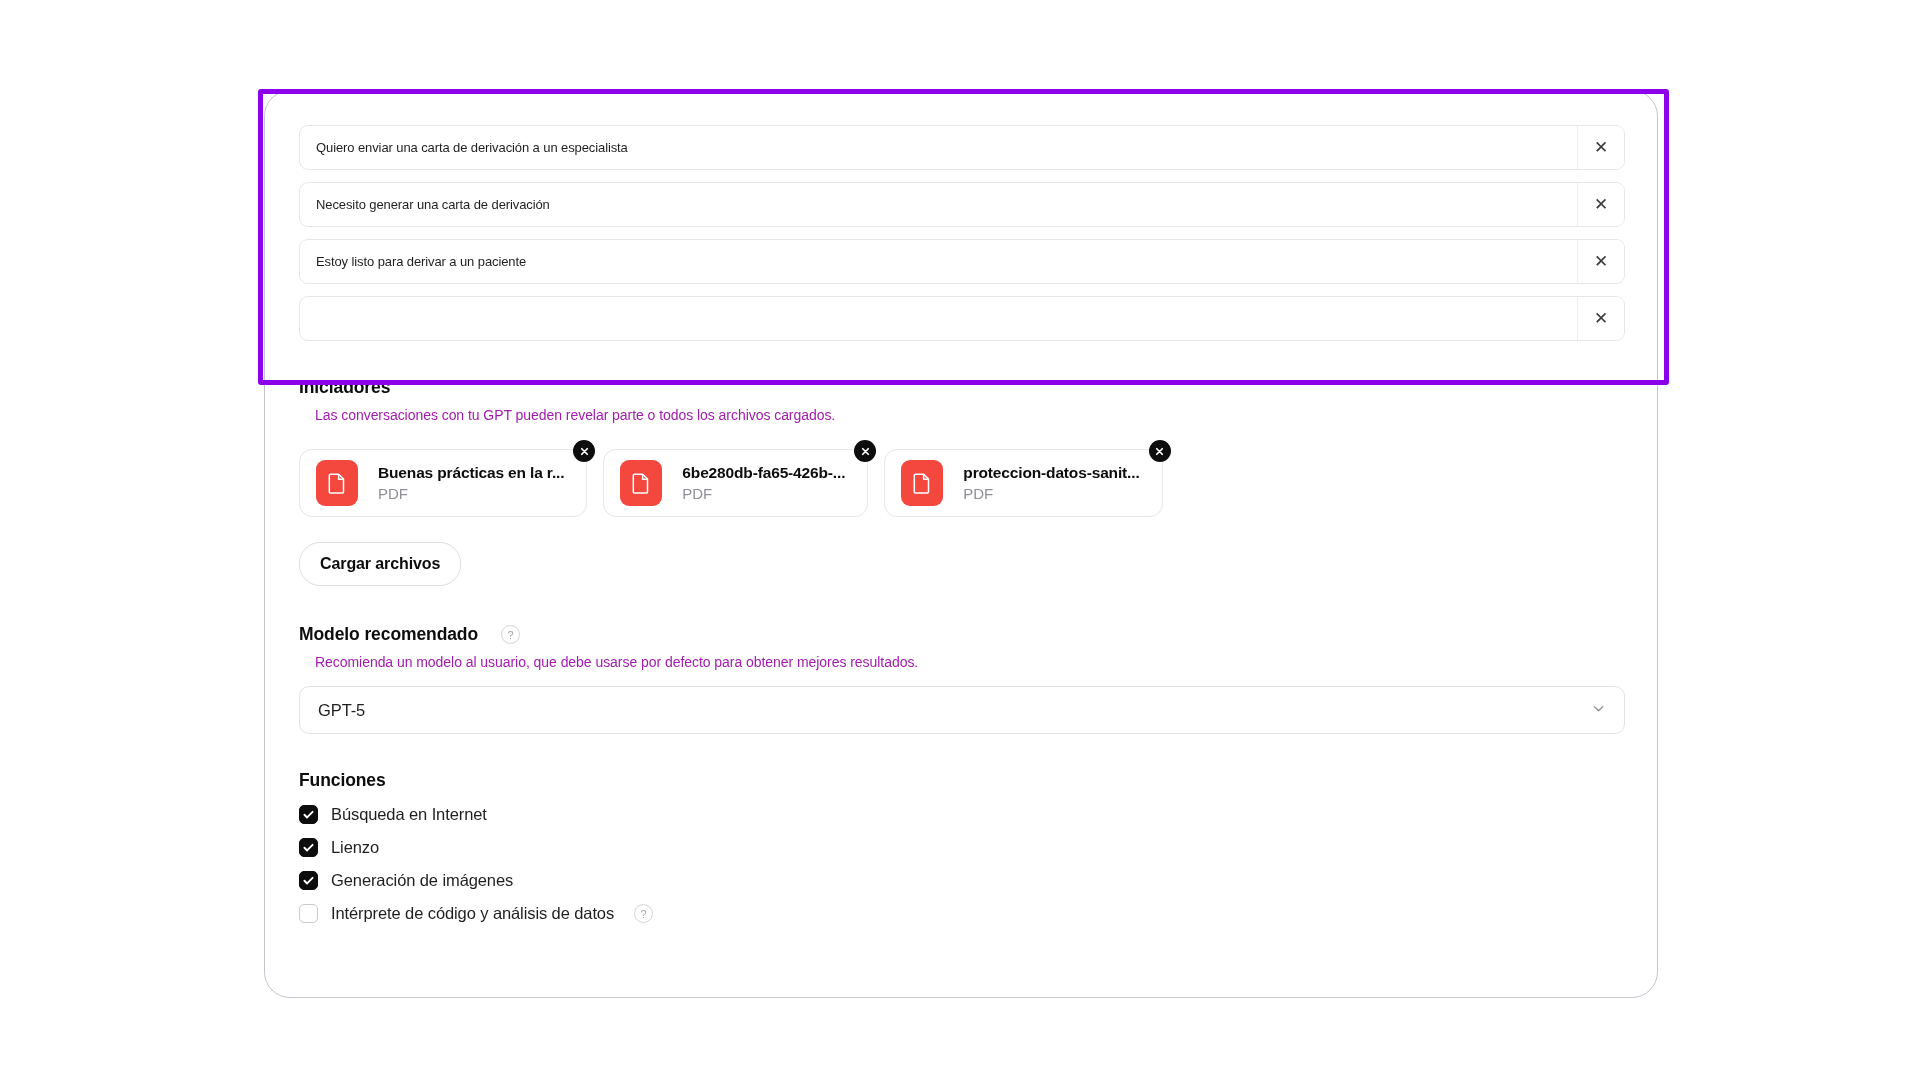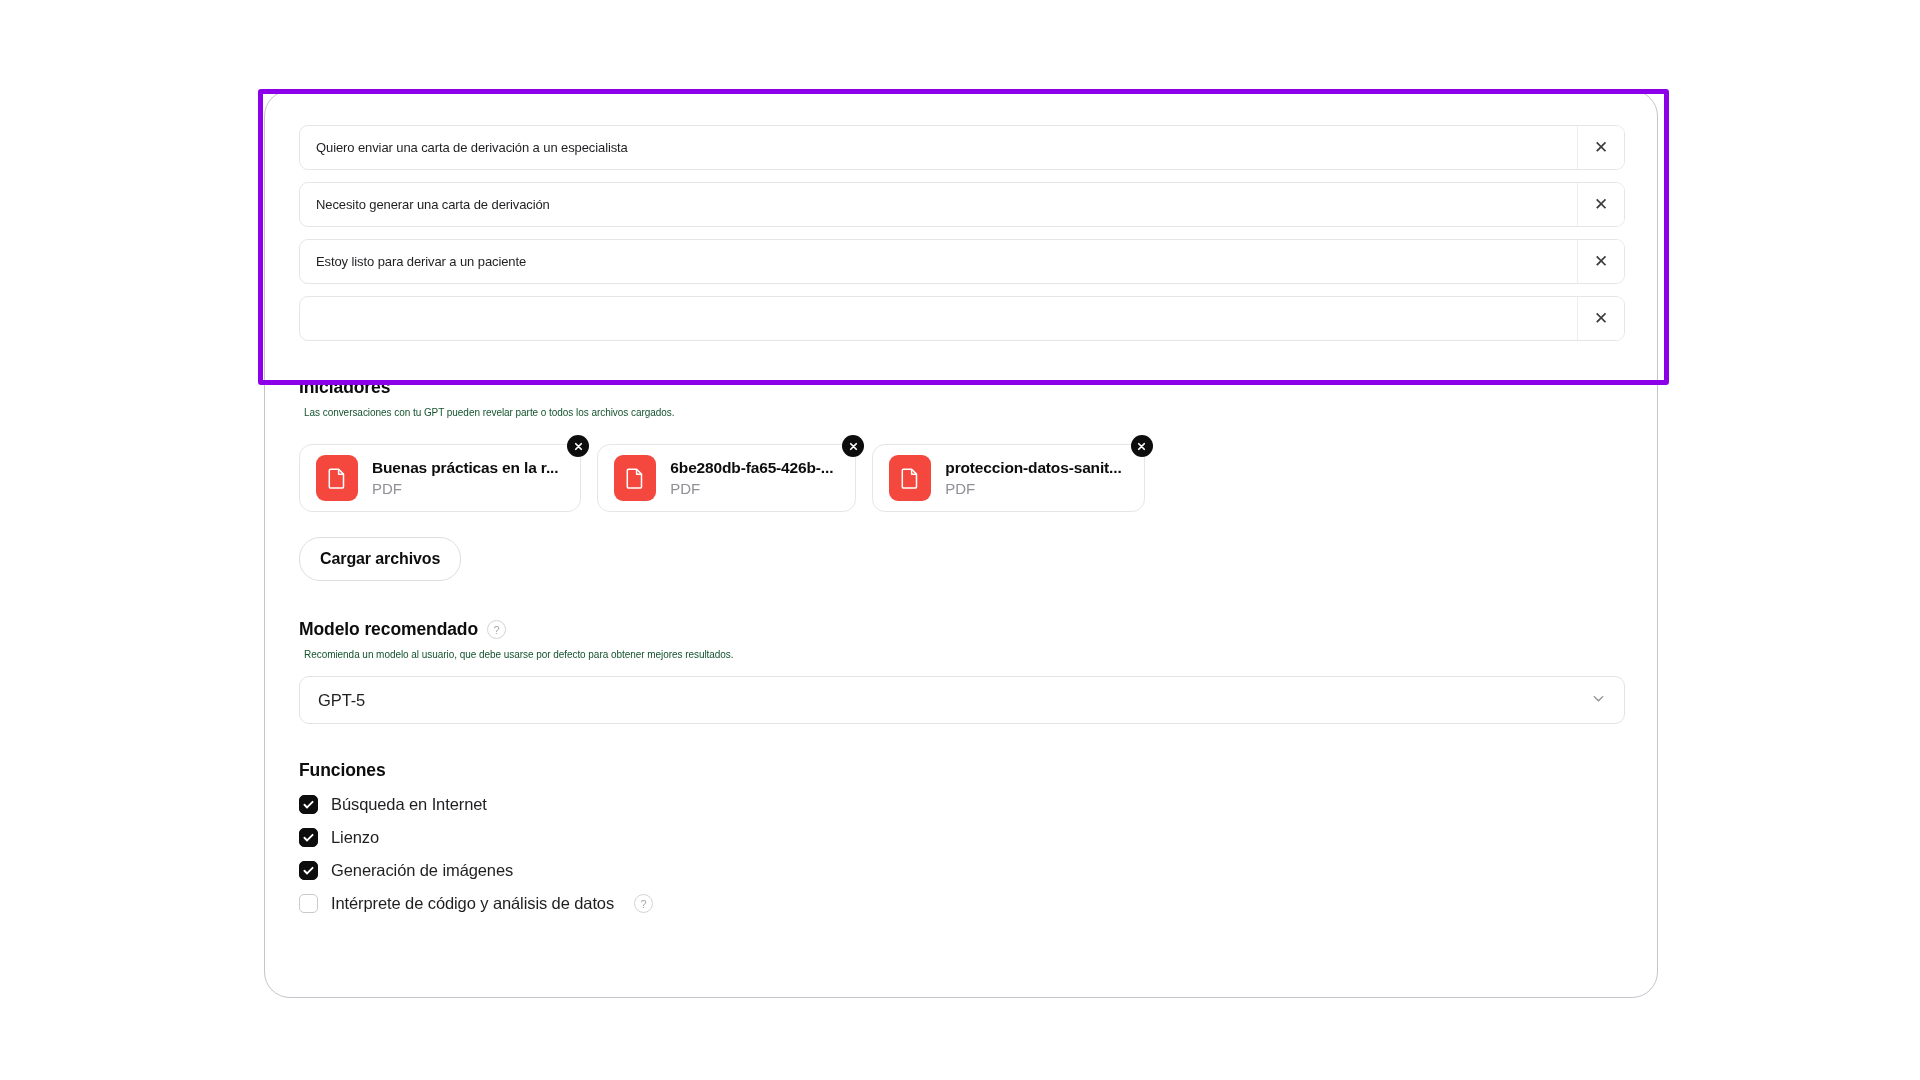--- a/index.html
+++ b/index.html
@@ -51,23 +51,23 @@
 
   
   .section-title {
     font-size: 17.5px;
     font-weight: bold;
     color: #0d0d0d;
     letter-spacing: -0.1px;
     margin: 0;
   }
   .section-desc {
-    font-size: 10px;
-    color: #14532d;
-    margin: 9px 0 0 5px;
+    font-size: 14px;
+    color: #a21caf;
+    margin: 9px 0 0 16px;
     letter-spacing: -0.05px;
   }
 
   
   #starters-block { margin-top: 2px; }
   .starter-row {
     display: flex;
     align-items: stretch;
     margin-top: 12px;
     height: 45px;
@@ -107,21 +107,21 @@
   #knowledge-block { margin-top: 36px; }
   #file-list {
     display: flex;
     gap: 16px;
     margin-top: 26px;
   }
   .file-card {
     position: relative;
     display: flex;
     align-items: center;
-    gap: 14px;
+    gap: 20px;
     height: 68px;
     padding: 0 22px 0 16px;
     background: #ffffff;
     border: 1.4px solid #e6e6e9;
     border-radius: 13px;
     box-sizing: border-box;
   }
   .file-icon {
     flex: 0 0 auto;
     width: 42px;
@@ -174,21 +174,21 @@
     border-radius: 21px;
     font-size: 16px;
     font-weight: bold;
     color: #0d0d0d;
     letter-spacing: -0.1px;
     cursor: pointer;
   }
 
   
   #model-block { margin-top: 38px; }
-  .title-row { display: flex; align-items: center; gap: 9px; }
+  .title-row { display: flex; align-items: center; gap: 23px; }
   .help-icon {
     width: 17px;
     height: 17px;
     border: 1.3px solid #d4d4d8;
     border-radius: 50%;
     display: inline-flex;
     align-items: center;
     justify-content: center;
     font-size: 11px;
     color: #a8a8ae;

